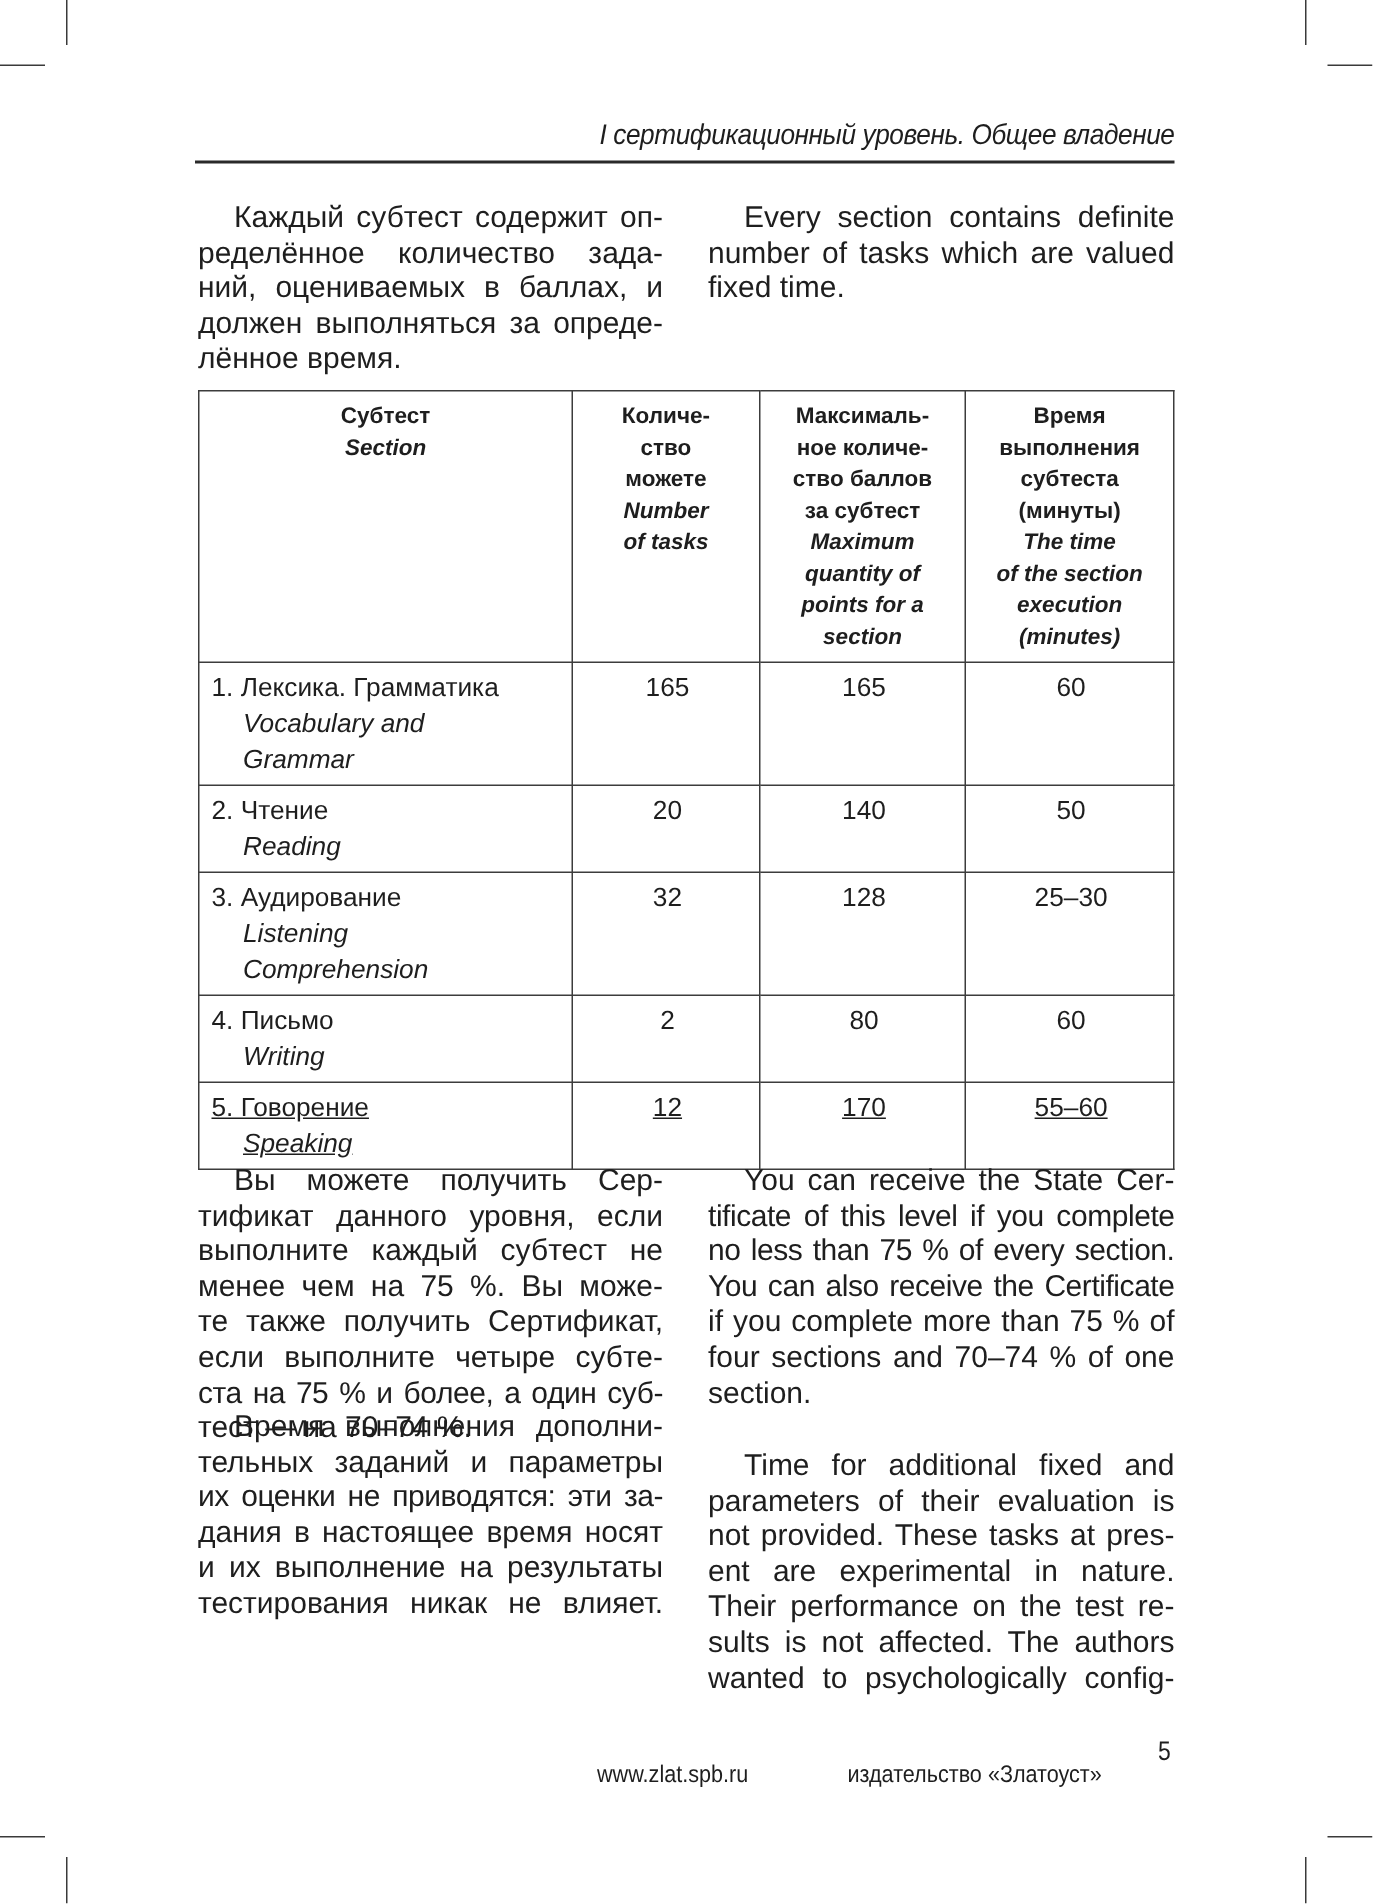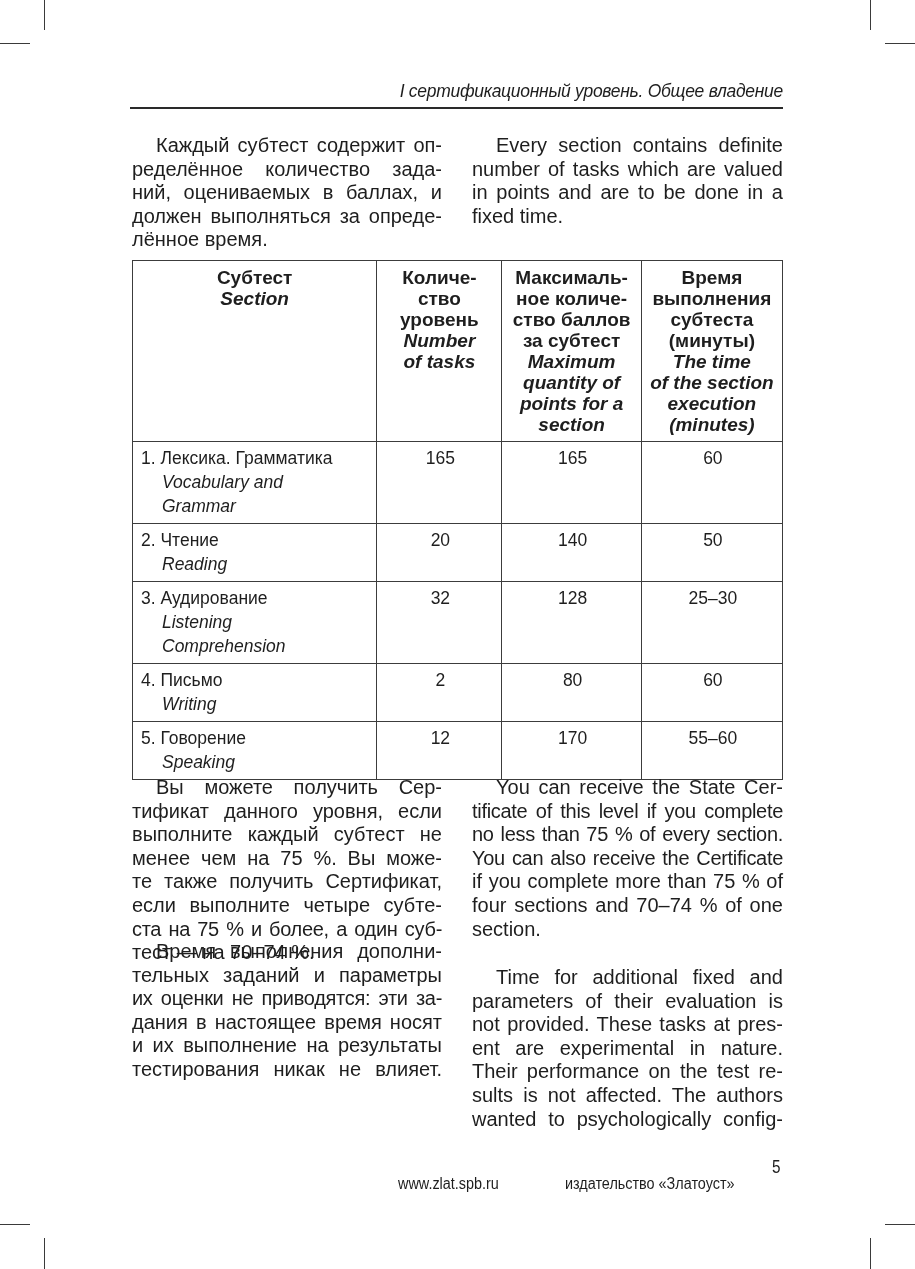--- a/index.html
+++ b/index.html
@@ -17,21 +17,21 @@
     .para { position: absolute; font-size: 20px; line-height: 23.6px; text-align: justify;
       margin: 0; hyphens: manual; }
     .ru { left: 132px; width: 310px; }
     .en { left: 472px; width: 311px; }
     .narrow { letter-spacing: -0.3px; }
 
     table.main { position: absolute; left: 132px; top: 260px; width: 651px;
       border-collapse: collapse; font-size: 17.5px; }
     table.main td, table.main th { border: 1.3px solid #3c3c3c; vertical-align: top; }
     table.main th { font-weight: bold; text-align: center; padding: 6px 4px 6px 4px;
-      line-height: 21px; font-size: 19px; }
+      line-height: 21px; font-size: 15px; }
     table.main th .it { font-style: italic; display: block; }
     table.main th span.l { display: block; }
     table.main td { line-height: 24px; padding: 4px 6px 5px 8px; }
     table.main td.num { text-align: center; }
     table.main td .en-name { font-style: italic; display: block; padding-left: 21px; }
     .c1 { width: 253px; } .c2 { width: 124px; } .c3 { width: 134px; } .c4 { width: 135px; }
 
     .footer-url { position: absolute; left: 398px; top: 1175px; font-size: 16px;
       transform: scaleX(0.9); transform-origin: left center; }
     .footer-pub { position: absolute; left: 565px; top: 1175px; font-size: 16px;
@@ -57,35 +57,34 @@
 <div class="para ru" style="top:134px;">
   <div style="padding-left:24px;text-align:justify;text-align-last:justify;">Каждый субтест содержит оп-</div>
   <div style="text-align-last:justify;">ределённое количество зада-</div>
   <div style="text-align-last:justify;">ний, оцениваемых в баллах, и</div>
   <div style="text-align-last:justify;">должен выполняться за опреде-</div>
   <div>лённое время.</div>
 </div>
 <div class="para en" style="top:134px;">
   <div style="padding-left:24px;text-align-last:justify;">Every section contains definite</div>
   <div style="text-align-last:justify;">number of tasks which are valued</div>
-  <div style="text-align-last:justify;">in points and are to be done in a</div>
   <div>fixed time.</div>
 </div>
 
 <table class="main">
   <tbody>
       <tr style="height:180px;">
     <th class="c1">
       <span class="l">Субтест</span>
       <span class="it">Section</span>
     </th>
     <th class="c2">
       <span class="l">Количе-</span>
       <span class="l">ство</span>
-      <span class="l">уровень</span>
+      <span class="l">можете</span>
       <span class="it">Number</span>
       <span class="it">of tasks</span>
     </th>
     <th class="c3">
       <span class="l">Максималь-</span>
       <span class="l">ное количе-</span>
       <span class="l">ство баллов</span>
       <span class="l">за субтест</span>
       <span class="it">Maximum</span>
       <span class="it">quantity of</span>
@@ -134,21 +133,21 @@
   </tr>
   <tr style="height:56px;">
     <td>
       <span>4. Письмо</span>
       <span class="en-name">Writing</span>
     </td>
     <td class="num">2</td>
     <td class="num">80</td>
     <td class="num">60</td>
   </tr>
-  <tr style="height:55px;">
+  <tr style="height:55px;text-decoration:underline;">
     <td>
       <span>5. Говорение</span>
       <span class="en-name">Speaking</span>
     </td>
     <td class="num">12</td>
     <td class="num">170</td>
     <td class="num">55–60</td>
   </tr>
 </tbody>
   </table>

